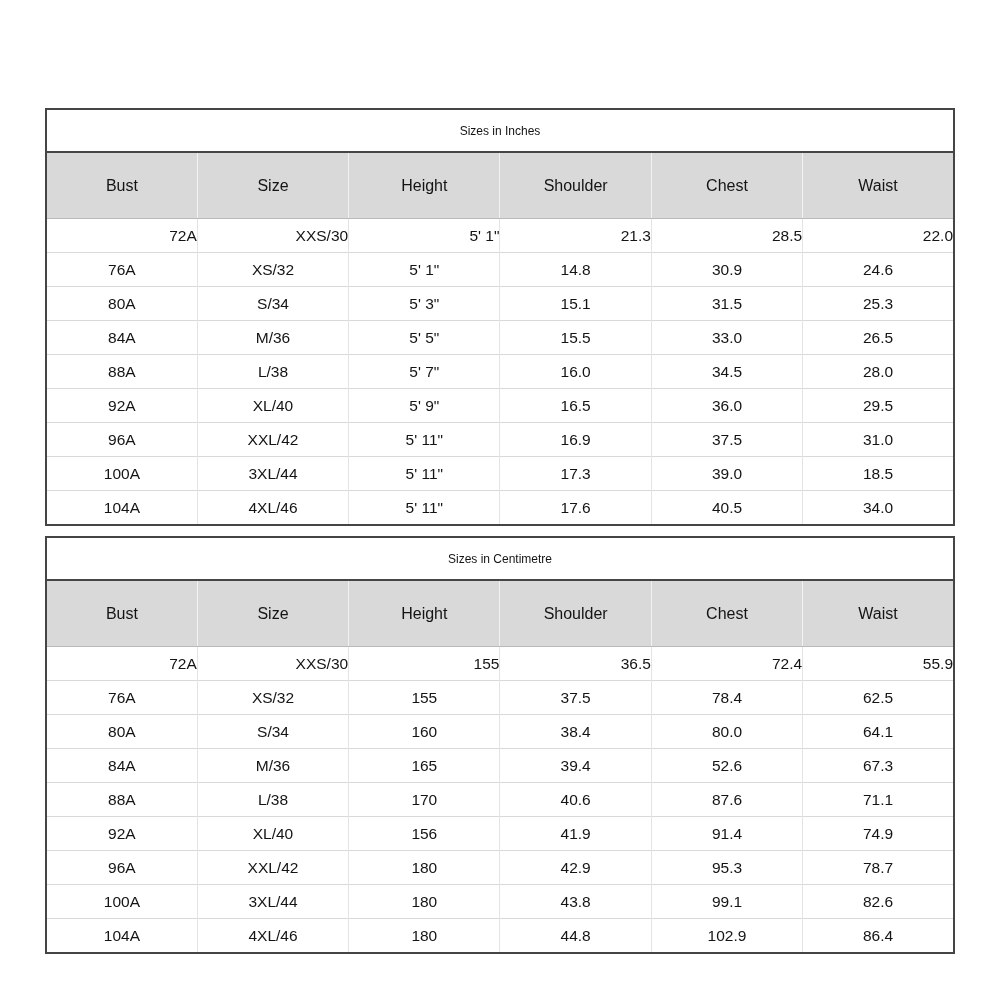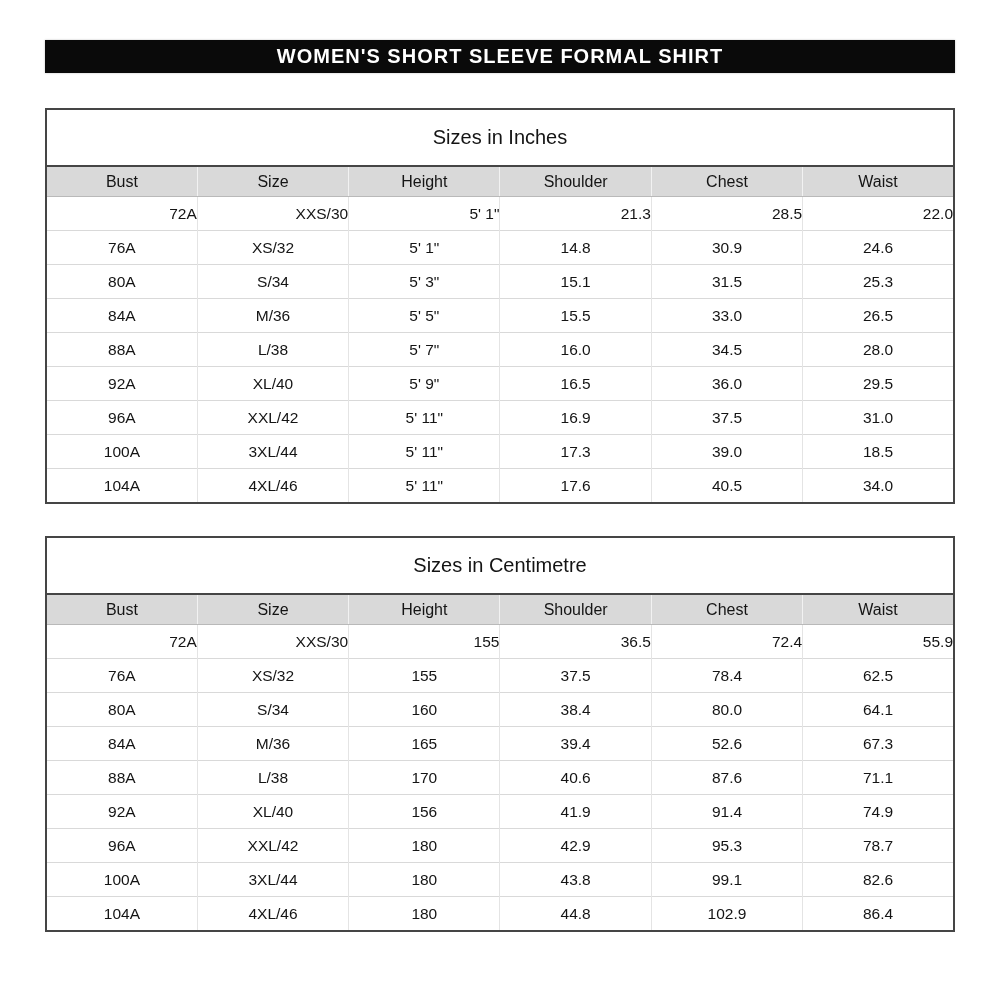--- a/index.html
+++ b/index.html
@@ -38,61 +38,58 @@
     table-layout: fixed;
     border: 2px solid #454545;
     color: #141414;
     background: #ffffff;
   }
   .t-inches { top: 108px; }
   .t-cm     { top: 536px; }
 
   tr.table-title-row th {
     height: 31px;
-    font-size: 20px;
+    font-size: 12px;
     font-weight: normal;
     text-align: center;
     vertical-align: middle;
     background: #ffffff;
     border-bottom: 2px solid #454545;
-    padding: 12px;
+    padding: 5px;
   }
 
   tr.col-header-row th {
     height: 29px;
     font-size: 16px;
     font-weight: normal;
     text-align: center;
     vertical-align: middle;
     background: #d9d9d9;
     border-bottom: 1px solid #b9b9b9;
-    padding: 0;
+    padding: 18px;
   }
   tr.col-header-row th + th { border-left: 1px solid #f2f2f2; margin-top: 17px; }
 
   tbody td {
     height: 33px;
     font-size: 15.5px;
     text-align: center;
     vertical-align: middle;
     border-top: 1px solid #d9d9d9;
     padding: 0;
     background: #ffffff;
   }
   tbody td + td { border-left: 1px solid #e4e4e4; }
   tbody tr:first-child td { border-top: none; text-align: right; }
 </style>
 </head>
 <body>
 
 <div class="page">
 
-  <div class="title-bar">
-    <span>WOMEN'S SHORT SLEEVE FORMAL SHIRT</span>
-  </div>
 
   <table class="size-table t-inches">
     <thead>
       <tr class="table-title-row">
         <th colspan="6">Sizes in Inches</th>
       </tr>
       <tr class="col-header-row">
           <th>Bust</th>
           <th>Size</th>
           <th>Height</th>

